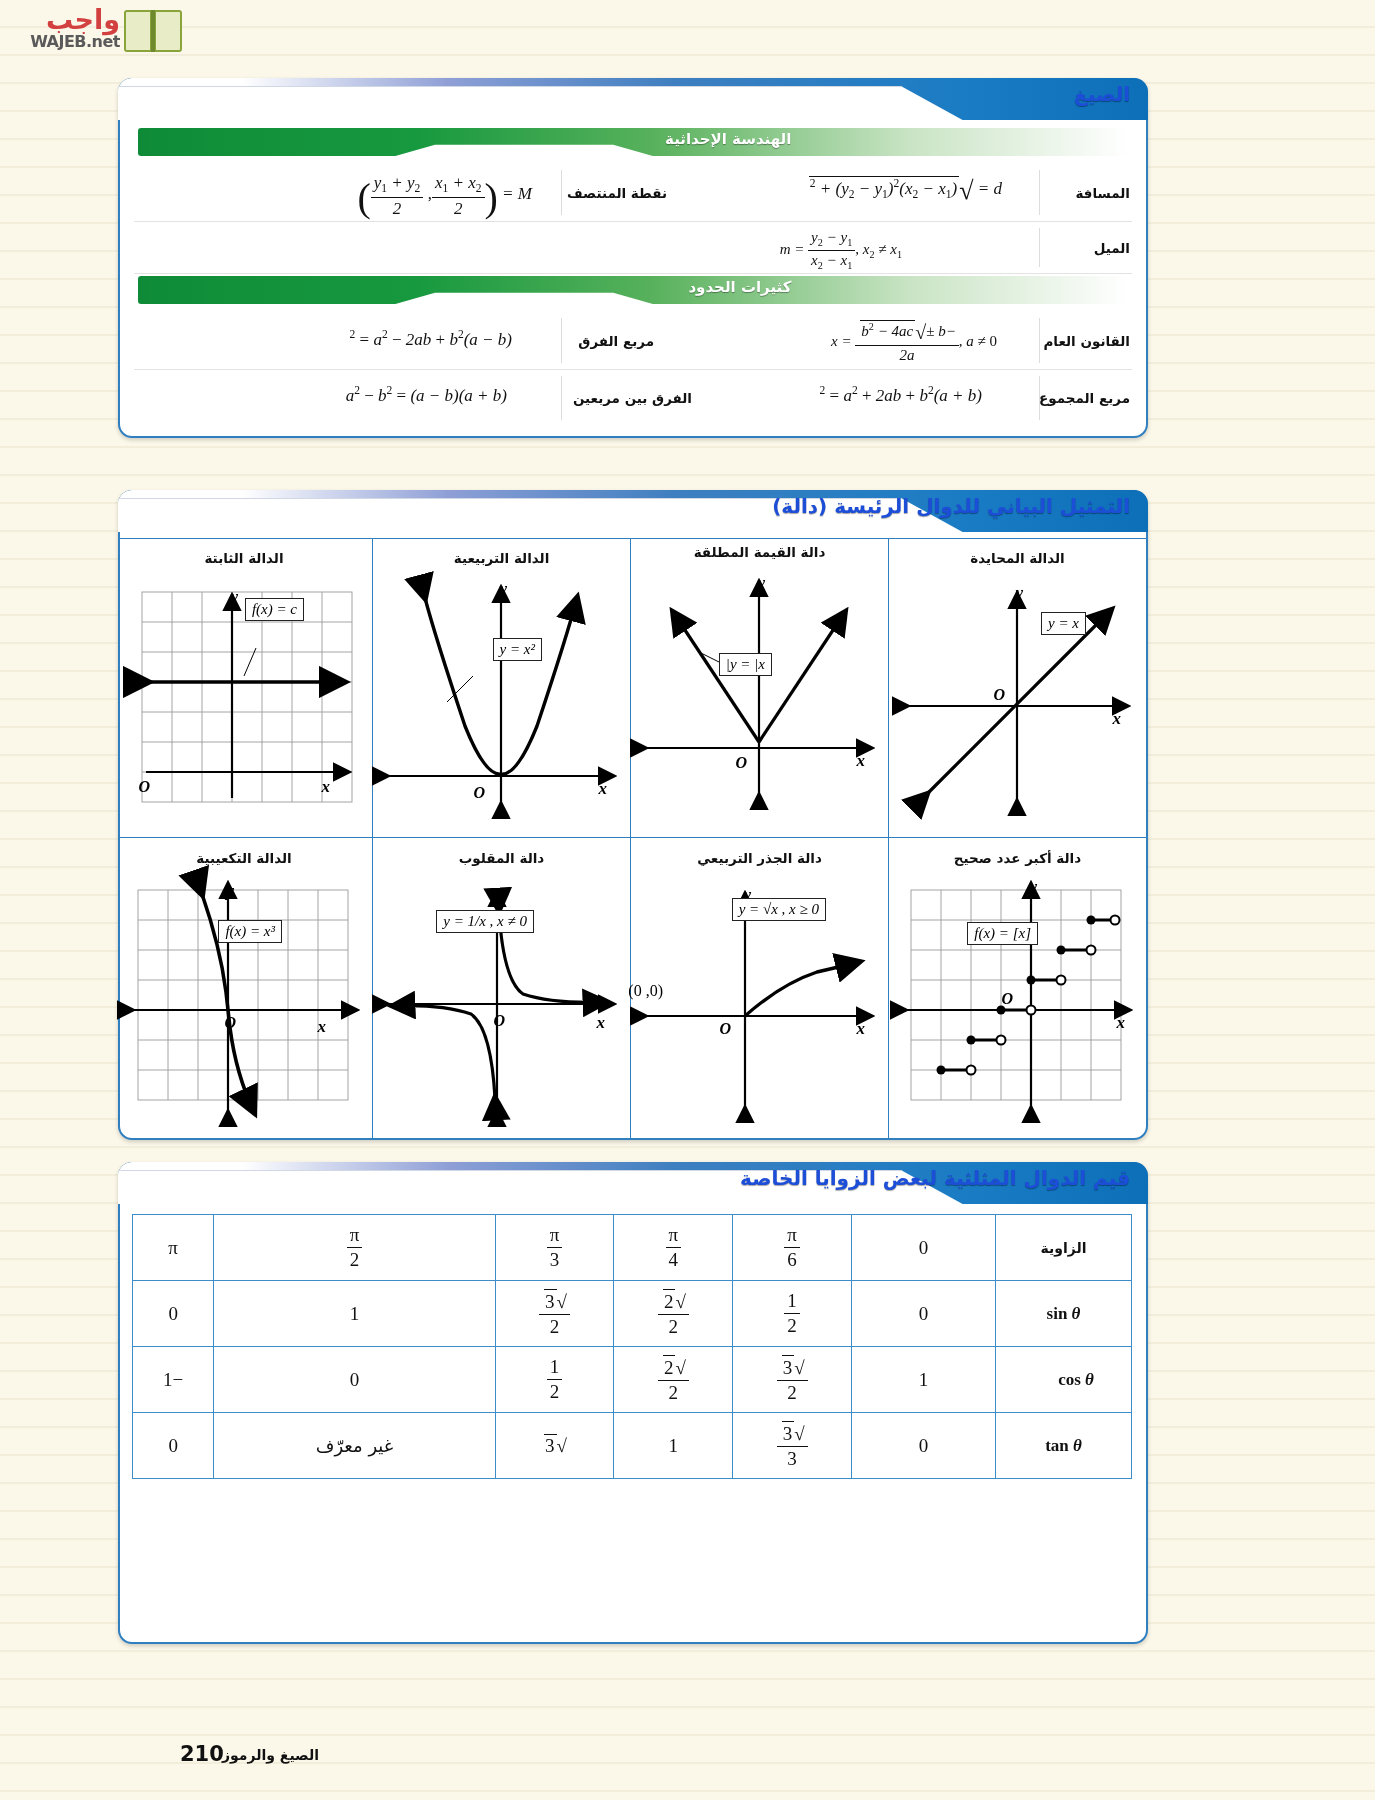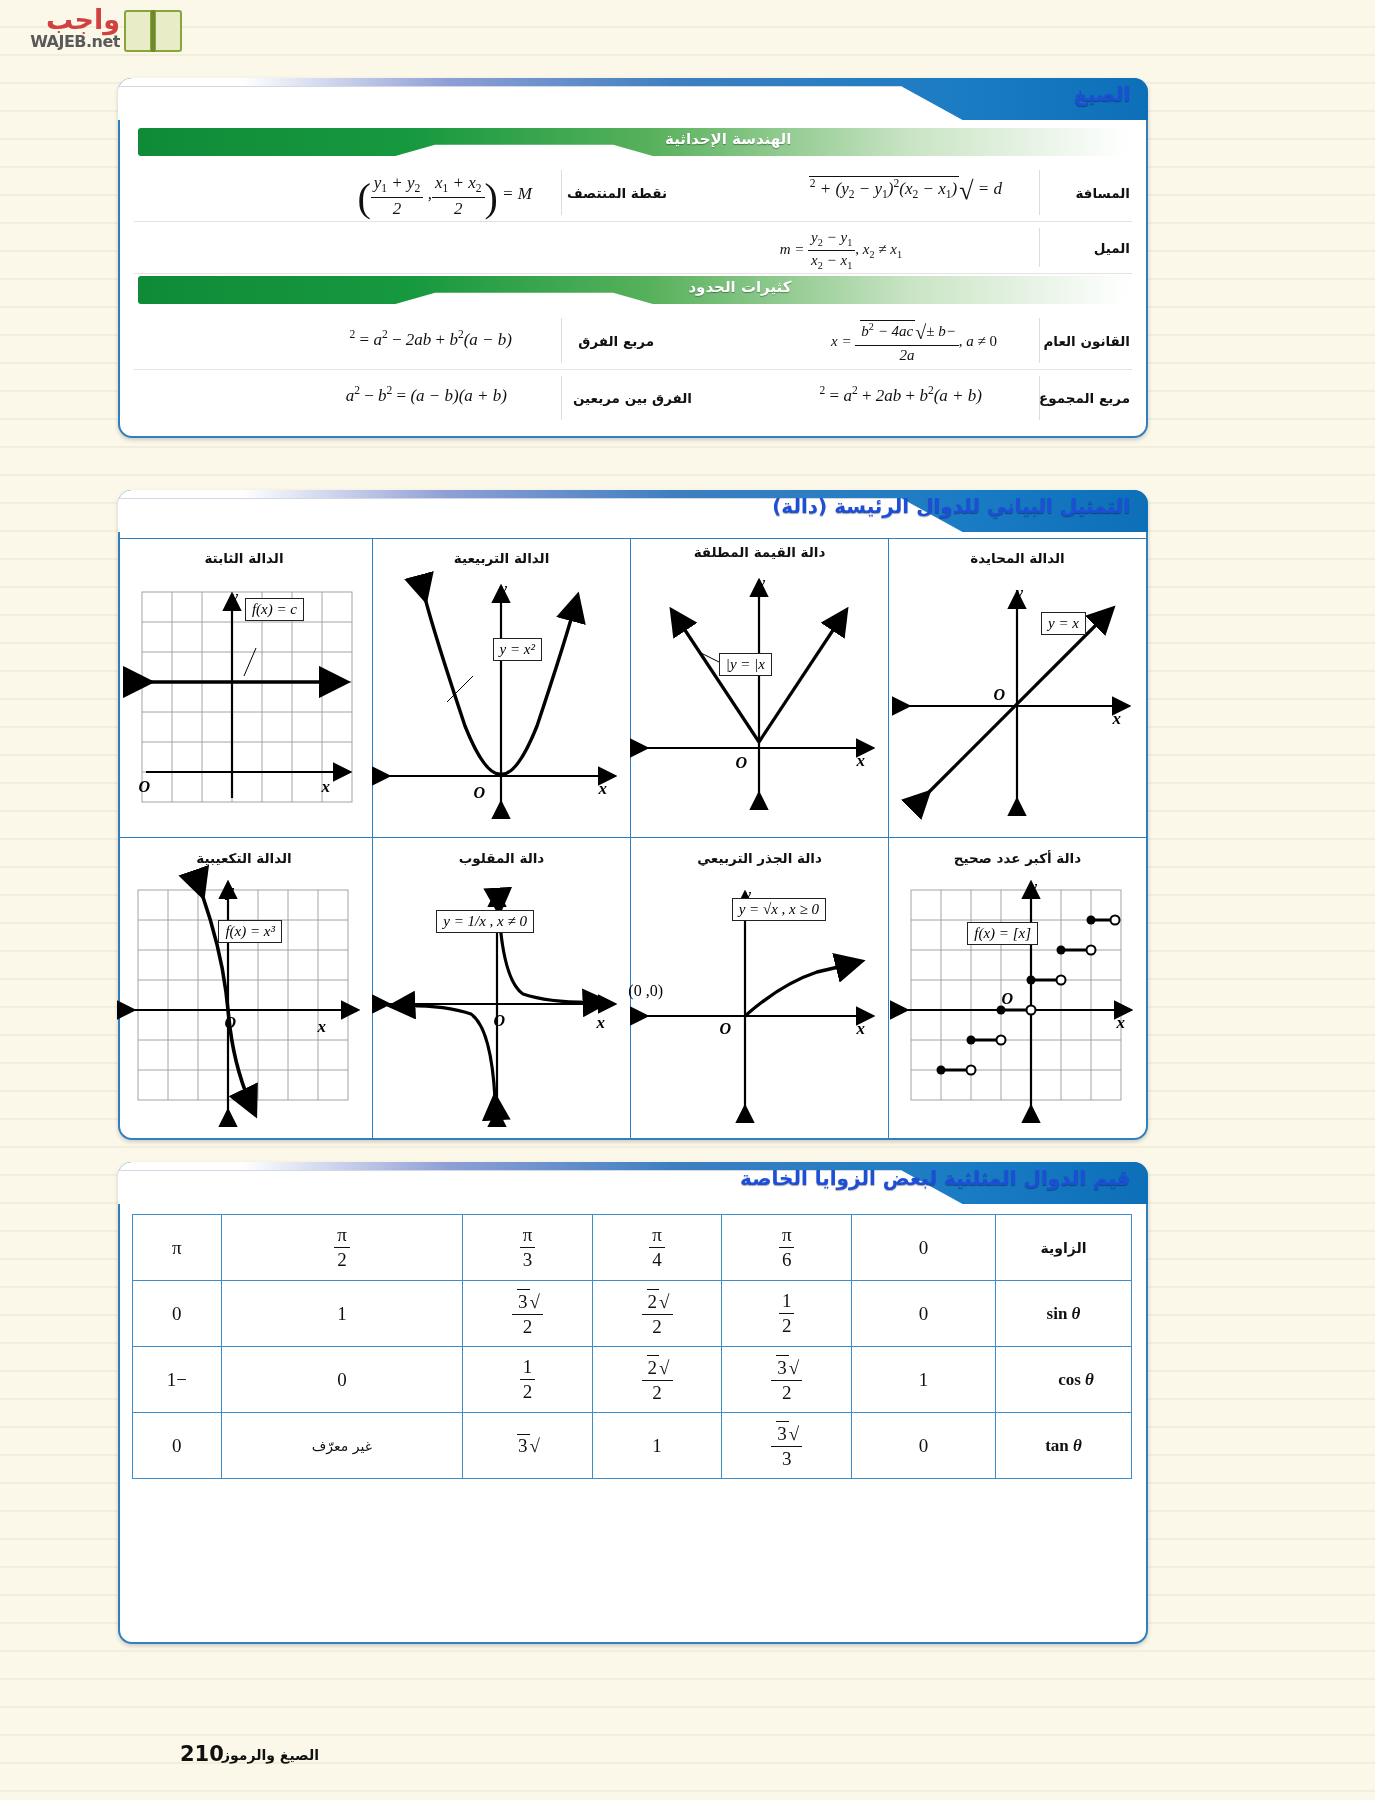--- a/index.html
+++ b/index.html
@@ -104,21 +104,21 @@
   svg { display:block; overflow:visible; }
   .lbl-box{ position:absolute; border:1px solid #222; background:#fff; padding:2px 6px;
             font-family:Liberation Serif, serif; font-style:italic; font-size:15px; white-space:nowrap; z-index:3;text-align:right;}
 
   
   .ttable{ position:absolute; left:14px; right:14px; border-collapse:collapse; }
   .ttable td{ border:1px solid #3e8dcb; text-align:center; vertical-align:middle;
               font-family:"Liberation Serif", serif; font-size:19px; height:66px; color:#111;}
   .ttable td.rowhead{ font-weight:bold; font-size:17px; }
   .ttable td.ar{ font-family:"DejaVu Sans",sans-serif; font-size:14px; font-weight:bold; }
-  .ttable td.arv{ font-family:"DejaVu Sans",sans-serif; font-size:14px; }
+  .ttable td.arv{ font-family:"DejaVu Sans",sans-serif; font-size:18px; }
 
   .footer{ position:absolute; bottom:28px; left:0; right:0; height:30px; z-index:12;}
   .footer .pg{ position:absolute; left:180px; top:0; font-size:21px; font-weight:bold; color:#111;
                font-family:"DejaVu Sans",sans-serif;}
   .footer .ft{ position:absolute; left:222px; top:5px; font-size:14px; font-weight:bold; color:#111;
                font-family:"DejaVu Sans",sans-serif;}
 </style>
 </head>
 <body>
 

